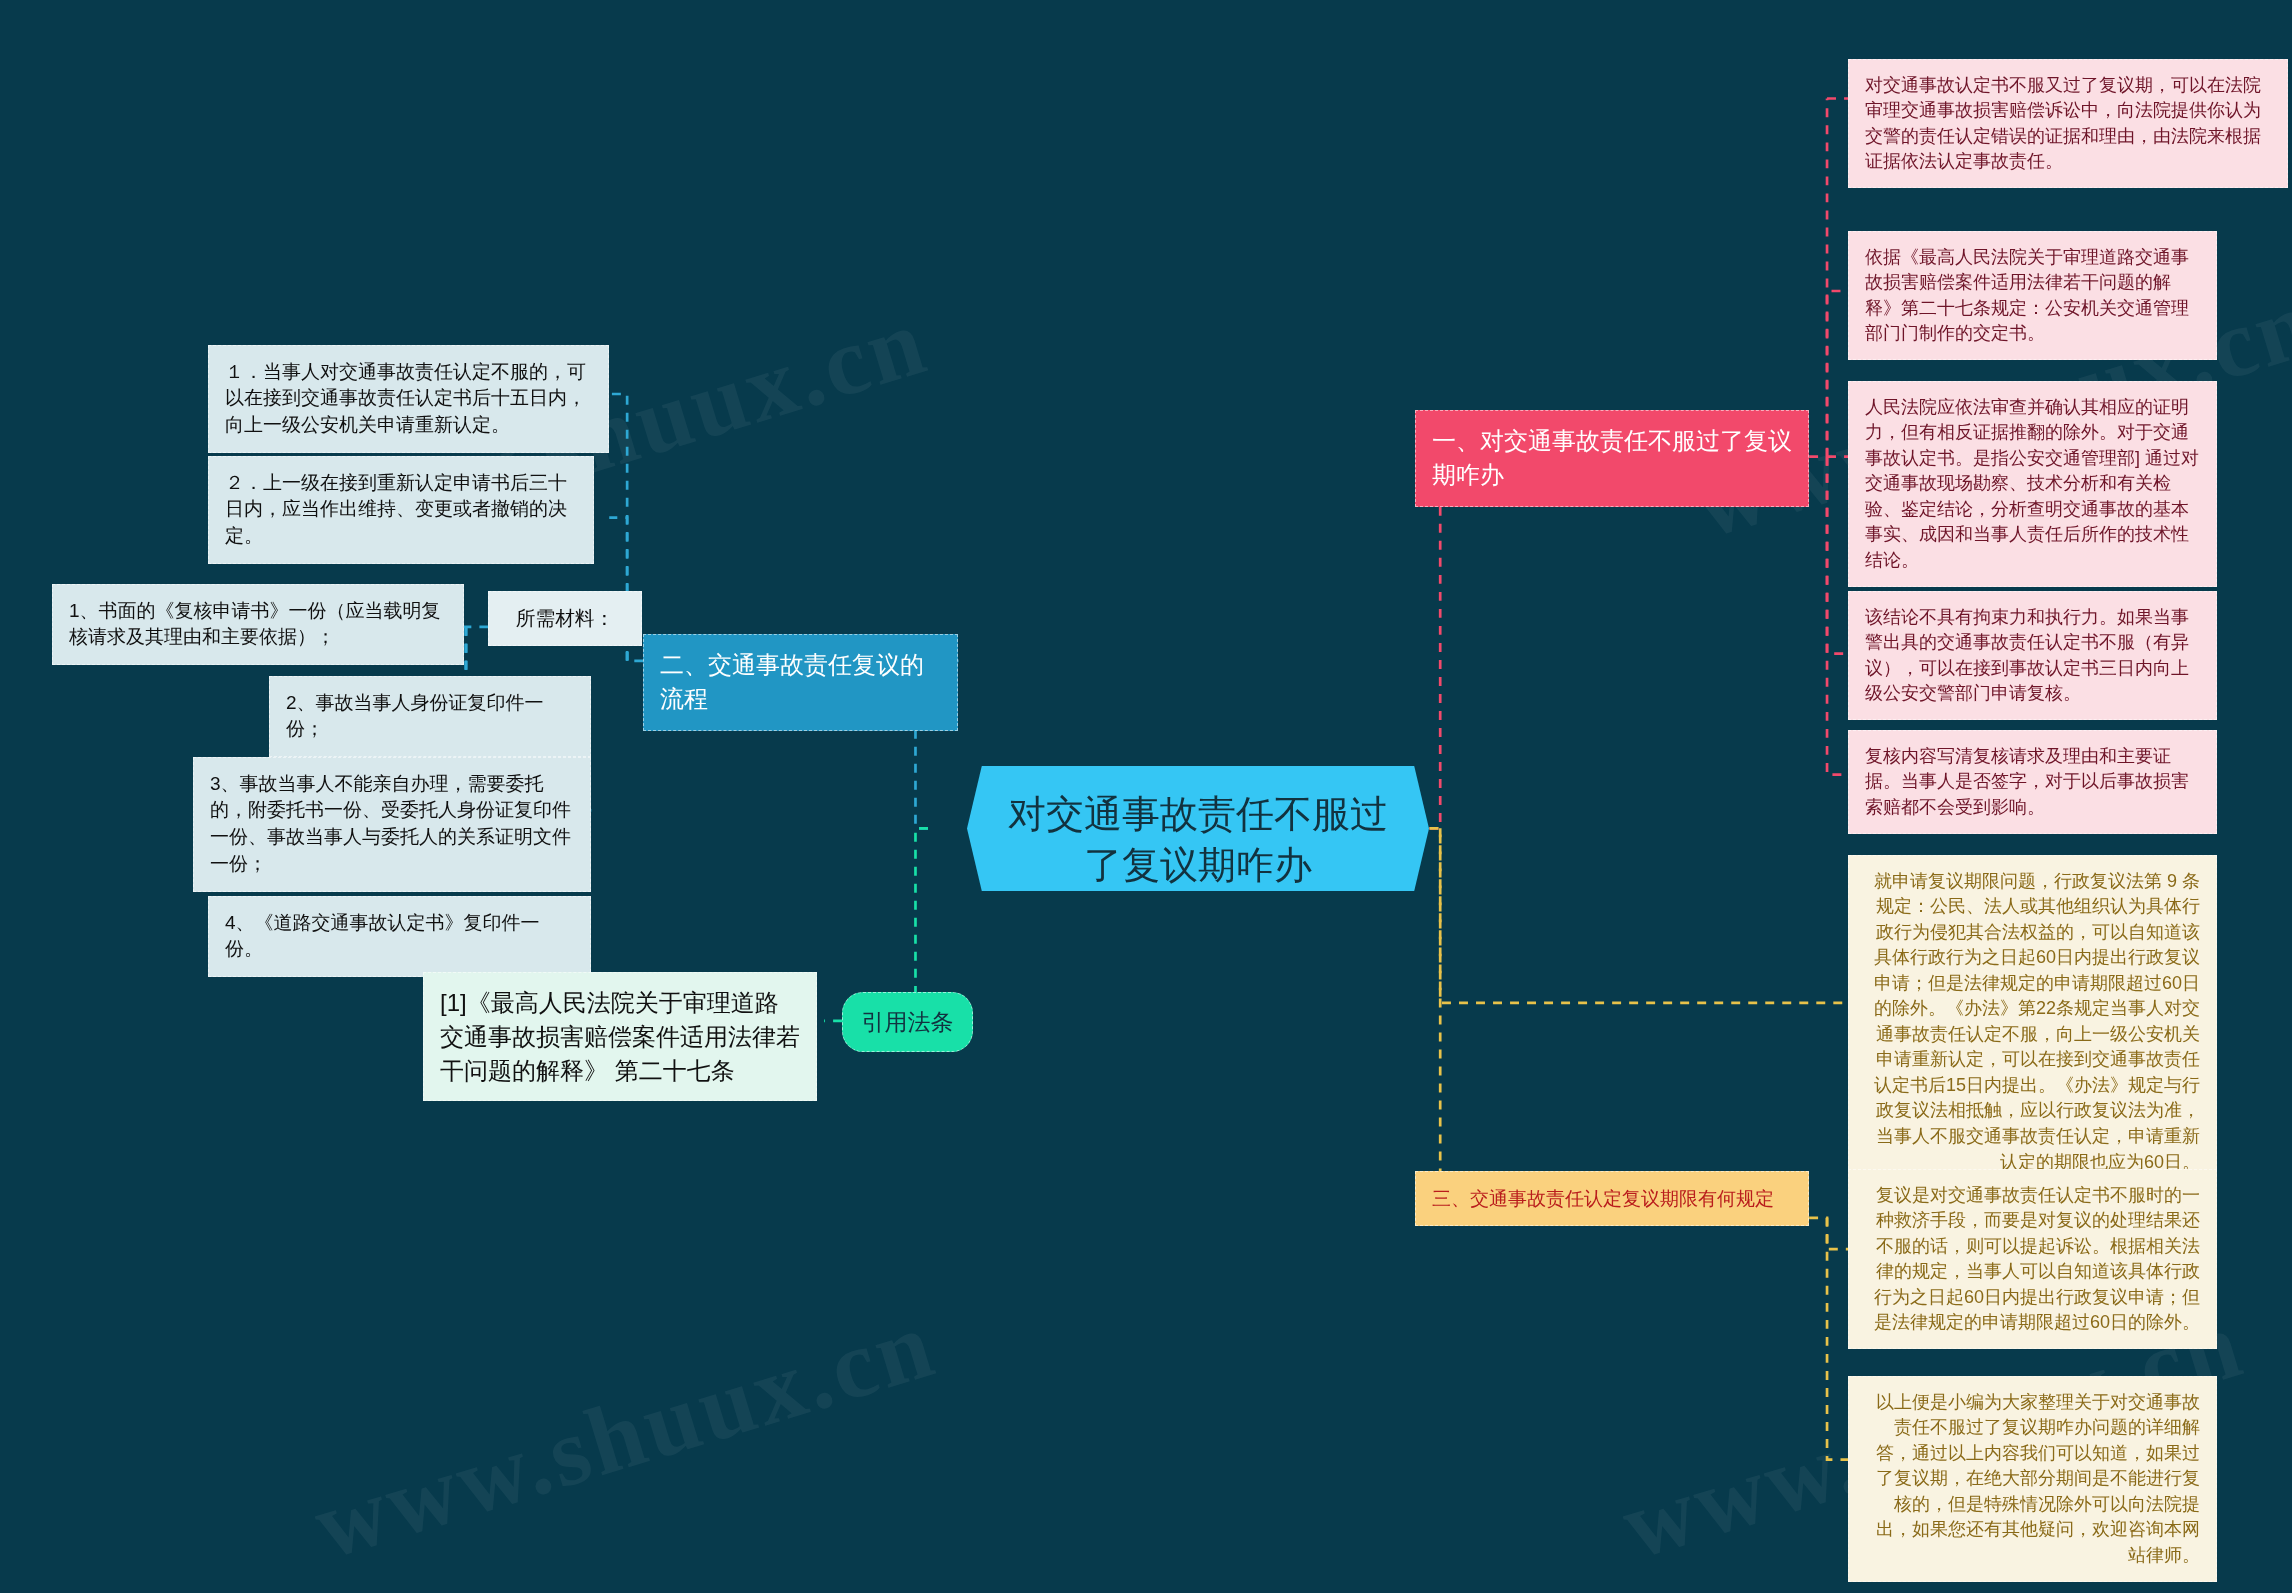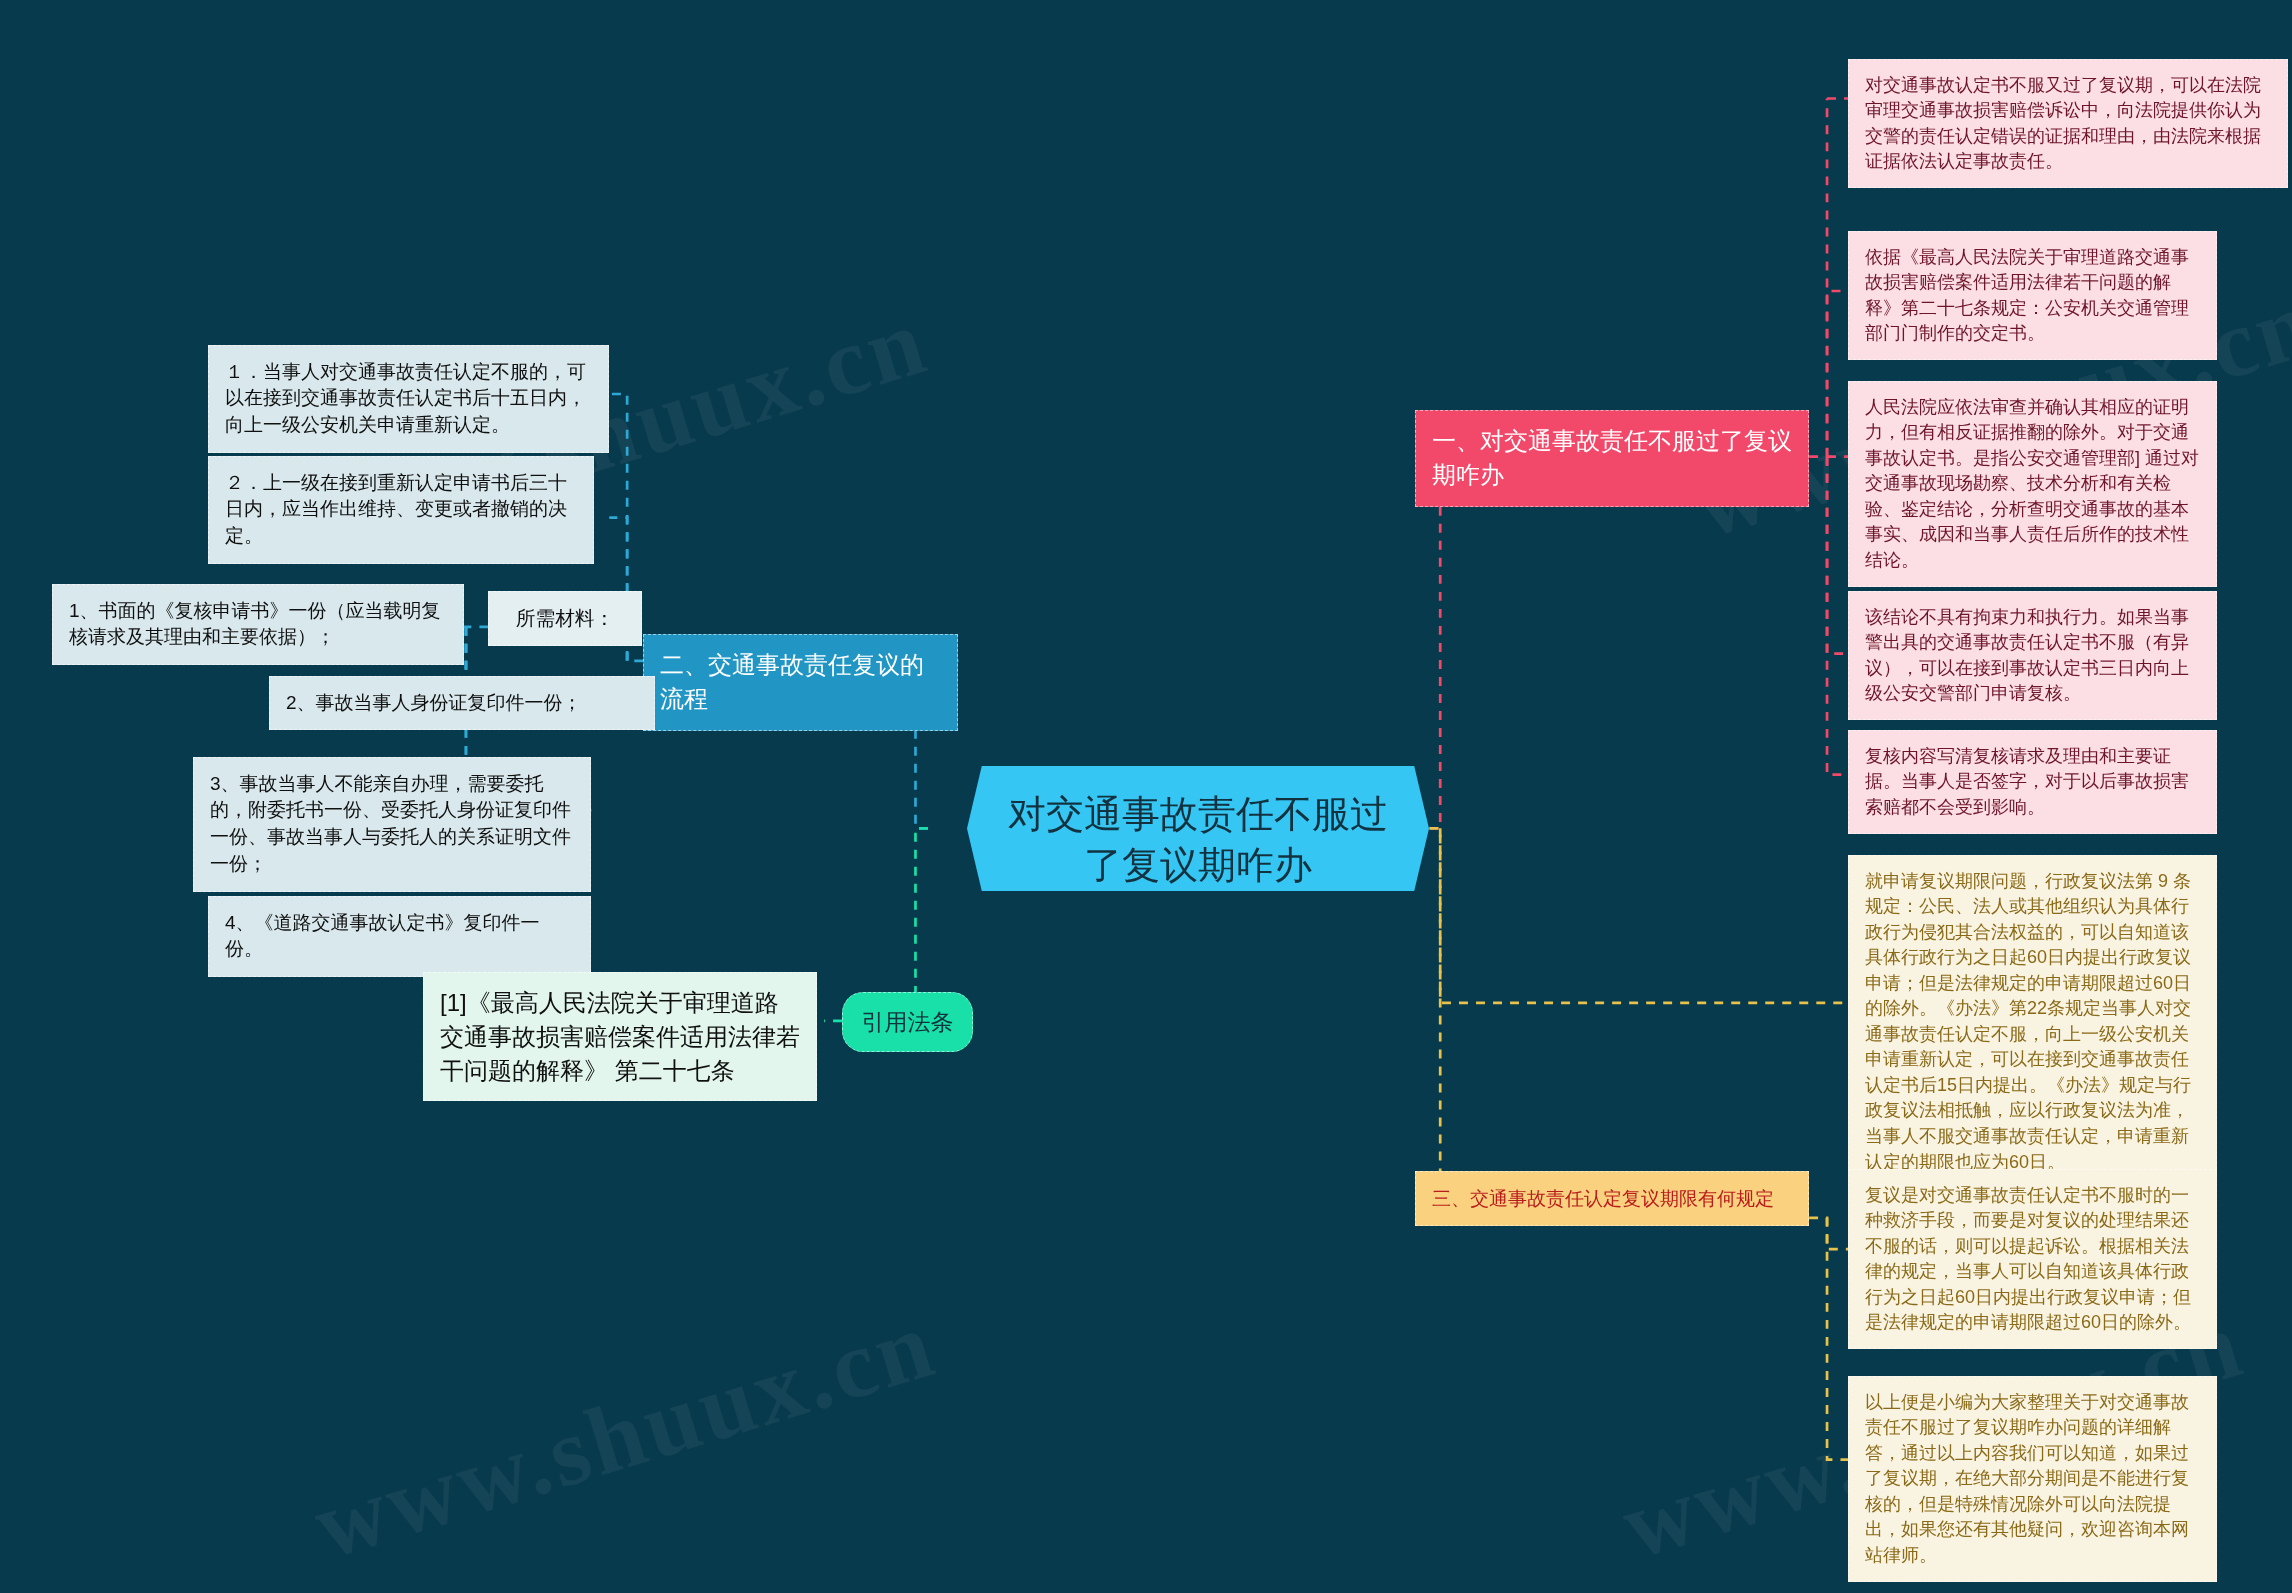--- a/index.html
+++ b/index.html
@@ -53,21 +53,21 @@
   }
 
   
   .hdr-pink   { background: #f2496b; color: #ffffff; font-size: 24px; line-height:1.45; }
   .hdr-teal   { background: #2196c4; color: #ffffff; font-size: 24px; line-height:1.45; }
   .hdr-yellow { background: #fad17e; color: #b91c1c; font-size: 19px; line-height:1.45; }
   .hdr-green  { background: #18e0a8; color: #12323f; font-size: 23px; line-height:1.45; text-align:center;}
 
   
   .leaf-pink   { background: #fbdfe4; color: #6e1428; font-size: 18px; }
-  .leaf-cream  { background: #f9f3e1; color: #8a6a18; font-size: 18px; }
+  .leaf-cream  { background: #f9f3e1; color: #8a6a18; font-size: 18px; text-align: right; }
   .leaf-blue   { background: #d8e8ec; color: #101010; font-size: 19px; }
   .leaf-mint   { background: #e2f6ee; color: #101010; font-size: 24px; }
   .leaf-label  { background: #e4eff2; color: #101010; font-size: 19.7px; text-align:center; }
 
   
   #wires { position: absolute; inset: 0; width: 2293px; height: 1593px; }
 </style>
 </head>
 <body>
 
@@ -139,21 +139,21 @@
   <div class="node hdr-teal" style="left:643px; top:634px; width:315px;">二、交通事故责任复议的流程</div>
 
   <div class="node leaf-blue" style="left:208px; top:345px; width:401px;">１．当事人对交通事故责任认定不服的，可以在接到交通事故责任认定书后十五日内，向上一级公安机关申请重新认定。</div>
 
   <div class="node leaf-blue" style="left:208px; top:456px; width:386px;">２．上一级在接到重新认定申请书后三十日内，应当作出维持、变更或者撤销的决定。</div>
 
   <div class="node leaf-label" style="left:488px; top:591px; width:154px;">所需材料：</div>
 
   <div class="node leaf-blue" style="left:52px; top:584px; width:412px;">1、书面的《复核申请书》一份（应当载明复核请求及其理由和主要依据）；</div>
 
-  <div class="node leaf-blue" style="left:269px; top:676px; width:386px;">2、事故当事人身份证复印件一份；</div>
+  <div class="node leaf-blue" style="left:269px; top:676px; width:322px;">2、事故当事人身份证复印件一份；</div>
 
   <div class="node leaf-blue" style="left:193px; top:757px; width:398px;">3、事故当事人不能亲自办理，需要委托的，附委托书一份、受委托人身份证复印件一份、事故当事人与委托人的关系证明文件一份；</div>
 
   <div class="node leaf-blue" style="left:208px; top:896px; width:383px;">4、《道路交通事故认定书》复印件一份。</div>
 
   <div class="node hdr-green" style="left:842px; top:992px; width:131px;border-radius:21px;">引用法条</div>
 
   <div class="node leaf-mint" style="left:423px; top:972px; width:394px;">[1]《最高人民法院关于审理道路交通事故损害赔偿案件适用法律若干问题的解释》 第二十七条</div>
 
 </div>

